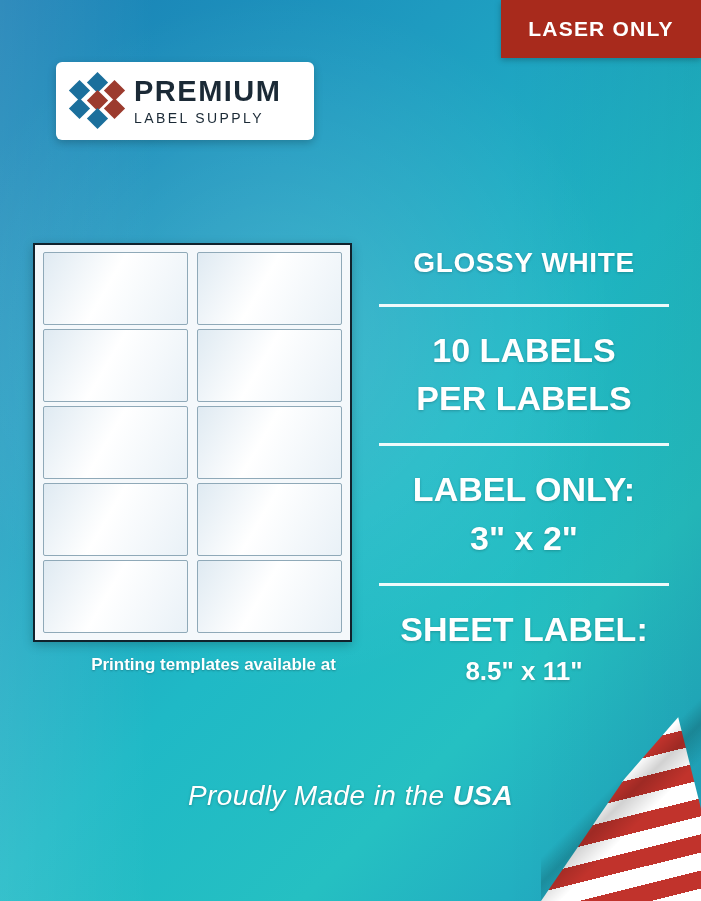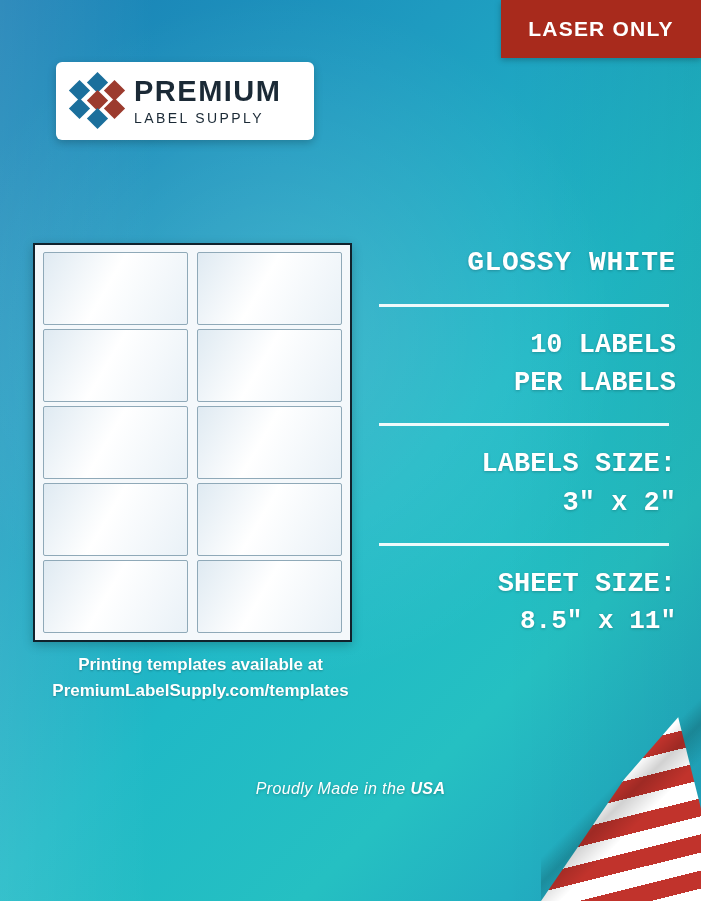--- a/index.html
+++ b/index.html
@@ -113,70 +113,69 @@
     gap: 4px 9px;
   }
   .label-cell {
     border: 1px solid #8fa9b8;
     border-radius: 2px;
     background: linear-gradient(120deg, #dfeaf2 0%, #ffffff 45%, #e9f1f7 100%);
   }
   
   #template-note {
     position: absolute;
-    left: 28px;
+    left: 41px;
     top: 652px;
     width: 345px;
     text-align: center;
     color: #ffffff;
     font-weight: bold;
     font-size: 17px;
     line-height: 1.55;
     text-shadow: 0 1px 2px rgba(0,0,0,0.25);
   }
   
   #specs {
     position: absolute;
     left: 372px;
     top: 243px;
     width: 304px;
-    text-align: right;
+    text-align: center;
     color: #ffffff;
     text-shadow: 0 1px 3px rgba(0,0,0,0.22);
-    font-family: Liberation Mono, monospace;
   }
   .spec-title {
     font-size: 28px;
     font-weight: bold;
     letter-spacing: 0.6px;
     line-height: 1.42;
   }
   .rule {
     height: 3px;
     background: rgba(255,255,255,0.92);
     margin: 21px auto 19px auto;
     width: 290px;
   }
   .spec-line {
-    font-size: 27px;
+    font-size: 34px;
     font-weight: bold;
     line-height: 1.42;
   }
   .spec-line.small {
     font-size: 26px;
   }
   
   #made-usa {
     position: absolute;
     left: 0;
     right: 0;
     top: 780px;
     text-align: center;
     color: #ffffff;
-    font-size: 16px;
+    font-size: 28px;
     font-style: italic;
     letter-spacing: 0.4px;
     text-shadow: 0 1px 3px rgba(0,0,0,0.25);
   }
   #made-usa b { font-style: italic; }
   
   #flag-corner {
     position: absolute;
     right: 0;
     bottom: 0;
@@ -259,39 +258,38 @@
       <div class="label-cell"></div>
       <div class="label-cell"></div>
       <div class="label-cell"></div>
       <div class="label-cell"></div>
       <div class="label-cell"></div>
     </div>
   </div>
 
   <div id="template-note">
     <div>Printing templates available at</div>
-    <div>PremiumLabelSupply.com/templates</div>
   </div>
 
   <div id="specs">
     <div class="spec-title">GLOSSY WHITE</div>
 
     <div class="rule"></div>
 
     <div class="spec-line">10 LABELS</div>
     <div class="spec-line">PER LABELS</div>
 
     <div class="rule"></div>
 
-    <div class="spec-line">LABELS SIZE:</div>
+    <div class="spec-line">LABEL ONLY:</div>
     <div class="spec-line">3" x 2"</div>
 
     <div class="rule"></div>
 
-    <div class="spec-line">SHEET SIZE:</div>
+    <div class="spec-line">SHEET LABEL:</div>
     <div class="spec-line small">8.5" x 11"</div>
   </div>
 
   <div id="made-usa">
     <span>Proudly Made in the </span><b>USA</b>
   </div>
 
   <div id="flag-corner">
     <div id="flag-inner">
       <div id="flag-canton">★★★★★★★★★★★★★★★★★★★★★★★★★★★★★★★★★★</div>

